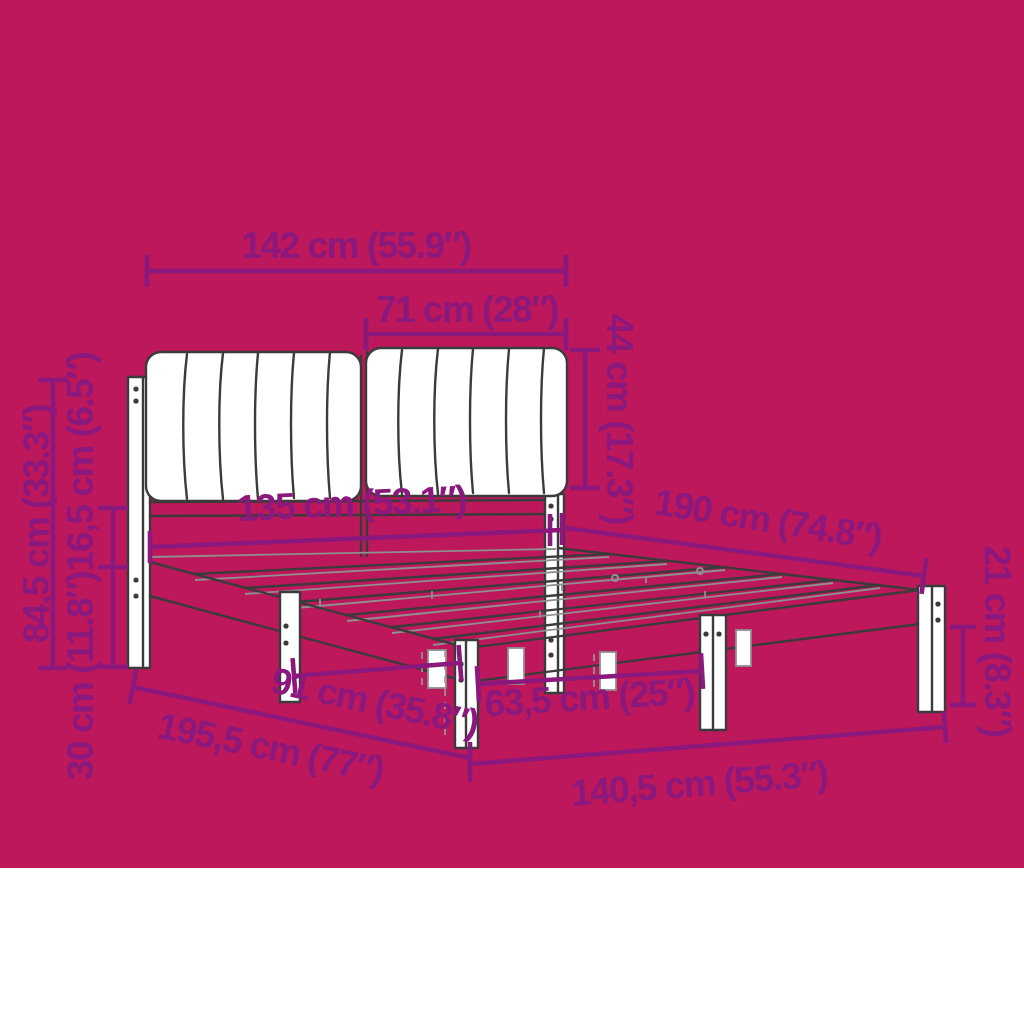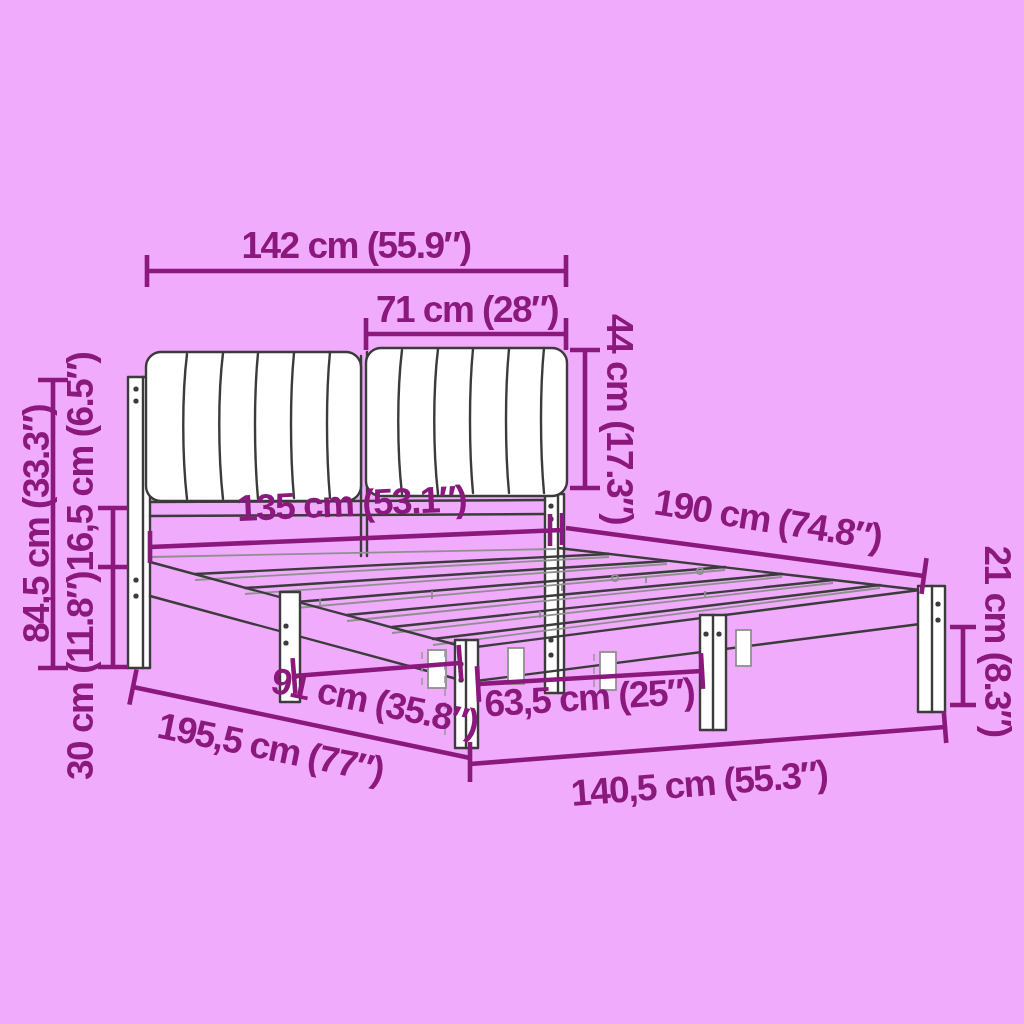--- a/index.html
+++ b/index.html
@@ -1,17 +1,17 @@
 <!DOCTYPE html>
 <html><head>
 <meta charset="utf-8">
 <title>Bed frame dimension diagram</title>
 <style>
   html,body{margin:0;padding:0;background:#ffffff;}
-  #canvas{position:relative;width:1024px;height:1024px;background:#f0abfc;overflow:hidden;}
+  #canvas{position:relative;width:1024px;height:868px;background:#be185d;overflow:hidden;}
   svg{display:block;}
   
   .ln{stroke:#3B3B3B;stroke-width:2.4;fill:none;stroke-linecap:round;stroke-linejoin:round;}
   .lnf{stroke:#3B3B3B;stroke-width:2.4;fill:#ffffff;stroke-linejoin:round;}
   .lt{stroke:#8F8F8F;stroke-width:1.8;fill:none;}
   .ltf{stroke:#8F8F8F;stroke-width:1.8;fill:#ffffff;}
   .dsh{stroke:#9b9b9b;stroke-width:1.6;fill:none;stroke-dasharray:7 6;}
   .scr{fill:#3B3B3B;stroke:none;}
   
   .dl{stroke:#8B187D;stroke-width:4.6;fill:none;stroke-linecap:butt;}

